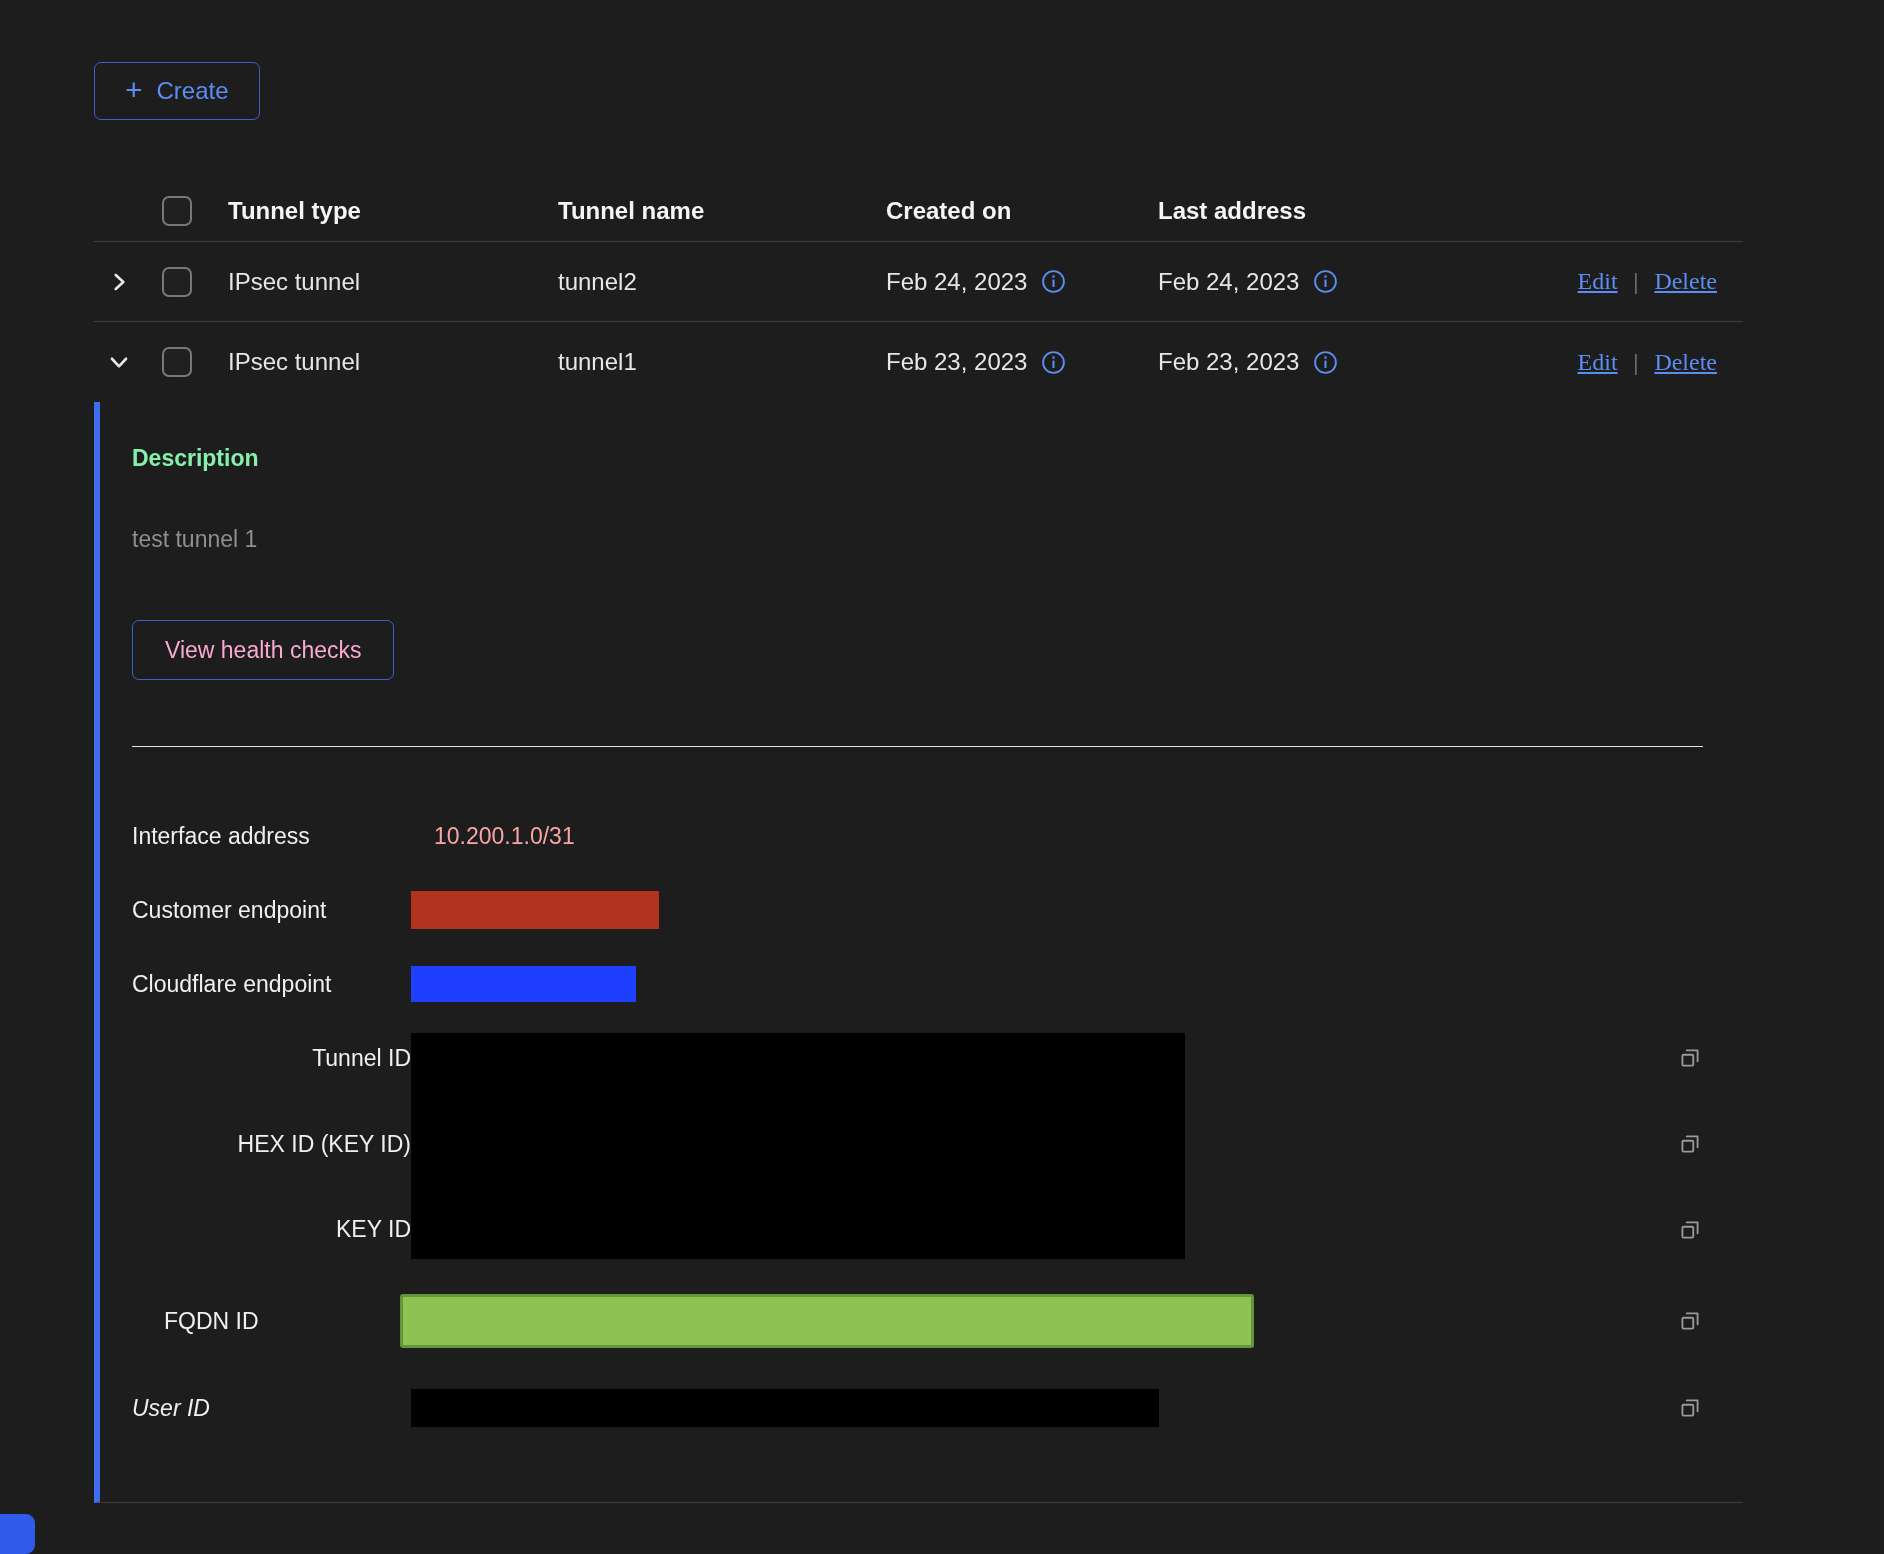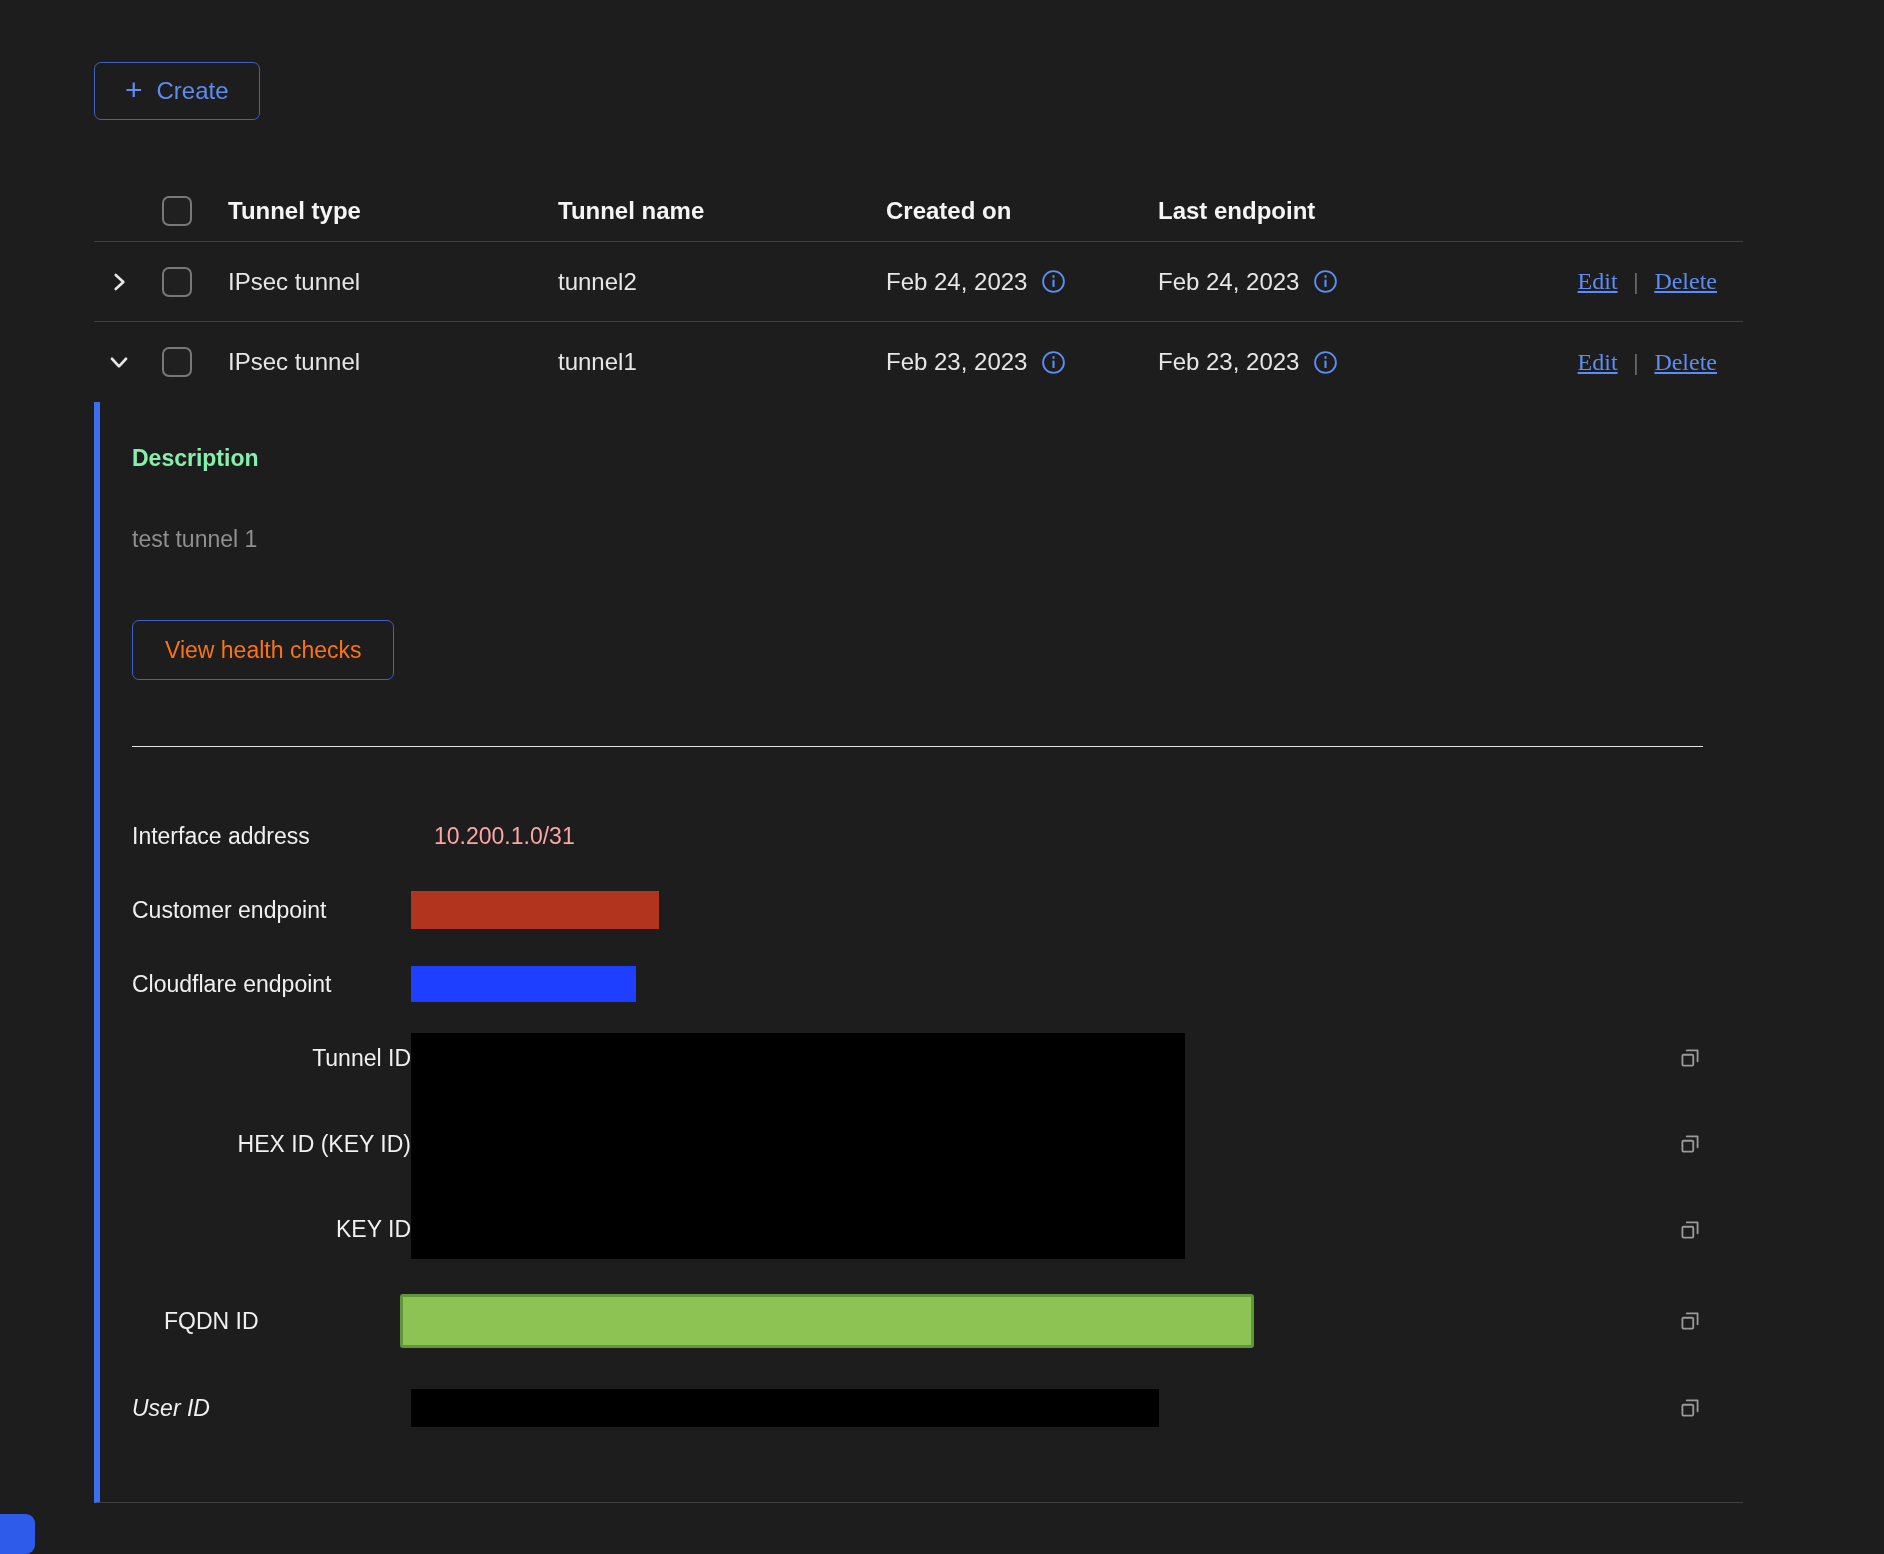--- a/index.html
+++ b/index.html
@@ -67,21 +67,21 @@
   
   .panel {
     border-left: 6px solid #3d6ef0;
     border-bottom: 1px solid #3f3f3f;
     padding: 42px 40px 75px 32px;
   }
   .desc-label { font-size: 23px; font-weight: 700; color: #86efac; line-height: 28px; margin-bottom: 53px; }
   .desc-value { font-size: 23px; color: #8f8f8f; line-height: 28px; margin-bottom: 67px; }
   .btn-health {
     height: 60px; padding: 0 32px; font-size: 23px;
-    border: 1px solid #3e63c8; color: #f97316; background: transparent;
+    border: 1px solid #3e63c8; color: #f9a8d4; background: transparent;
     border-radius: 7px; margin-bottom: 66px; cursor: pointer;
   }
   .divider { border: none; border-top: 1px solid #e3e3e3; margin: 0 0 52px 0; }
 
   .field-row { display: flex; align-items: center; height: 74px; font-size: 23px; color: #f0f0f0; }
   .field-label { width: 279px; flex: none; }
   .iface-value { color: #fca5a5; margin-left: 23px; }
 
   .red-box   { width: 248px; height: 38px; background: #b2341f; }
   .blue-box  { width: 225px; height: 36px; background: #1e3fff; }
@@ -127,21 +127,21 @@
 
   
   <div class="grid-row table-header">
     <div></div>
     <div class="checkbox-cell">
       <input type="checkbox" class="checkbox" style="">
     </div>
     <div>Tunnel type</div>
     <div>Tunnel name</div>
     <div>Created on</div>
-    <div>Last endpoint</div>
+    <div>Last address</div>
     <div></div>
   </div>
 
   
   <div class="grid-row data-row">
     <div>
       <button class="expander">
         <span style="display:flex;">
           <svg viewBox="0 0 24 24" width="26" height="26">
               <polyline points="9 5.5 16 12 9 18.5"></polyline>

